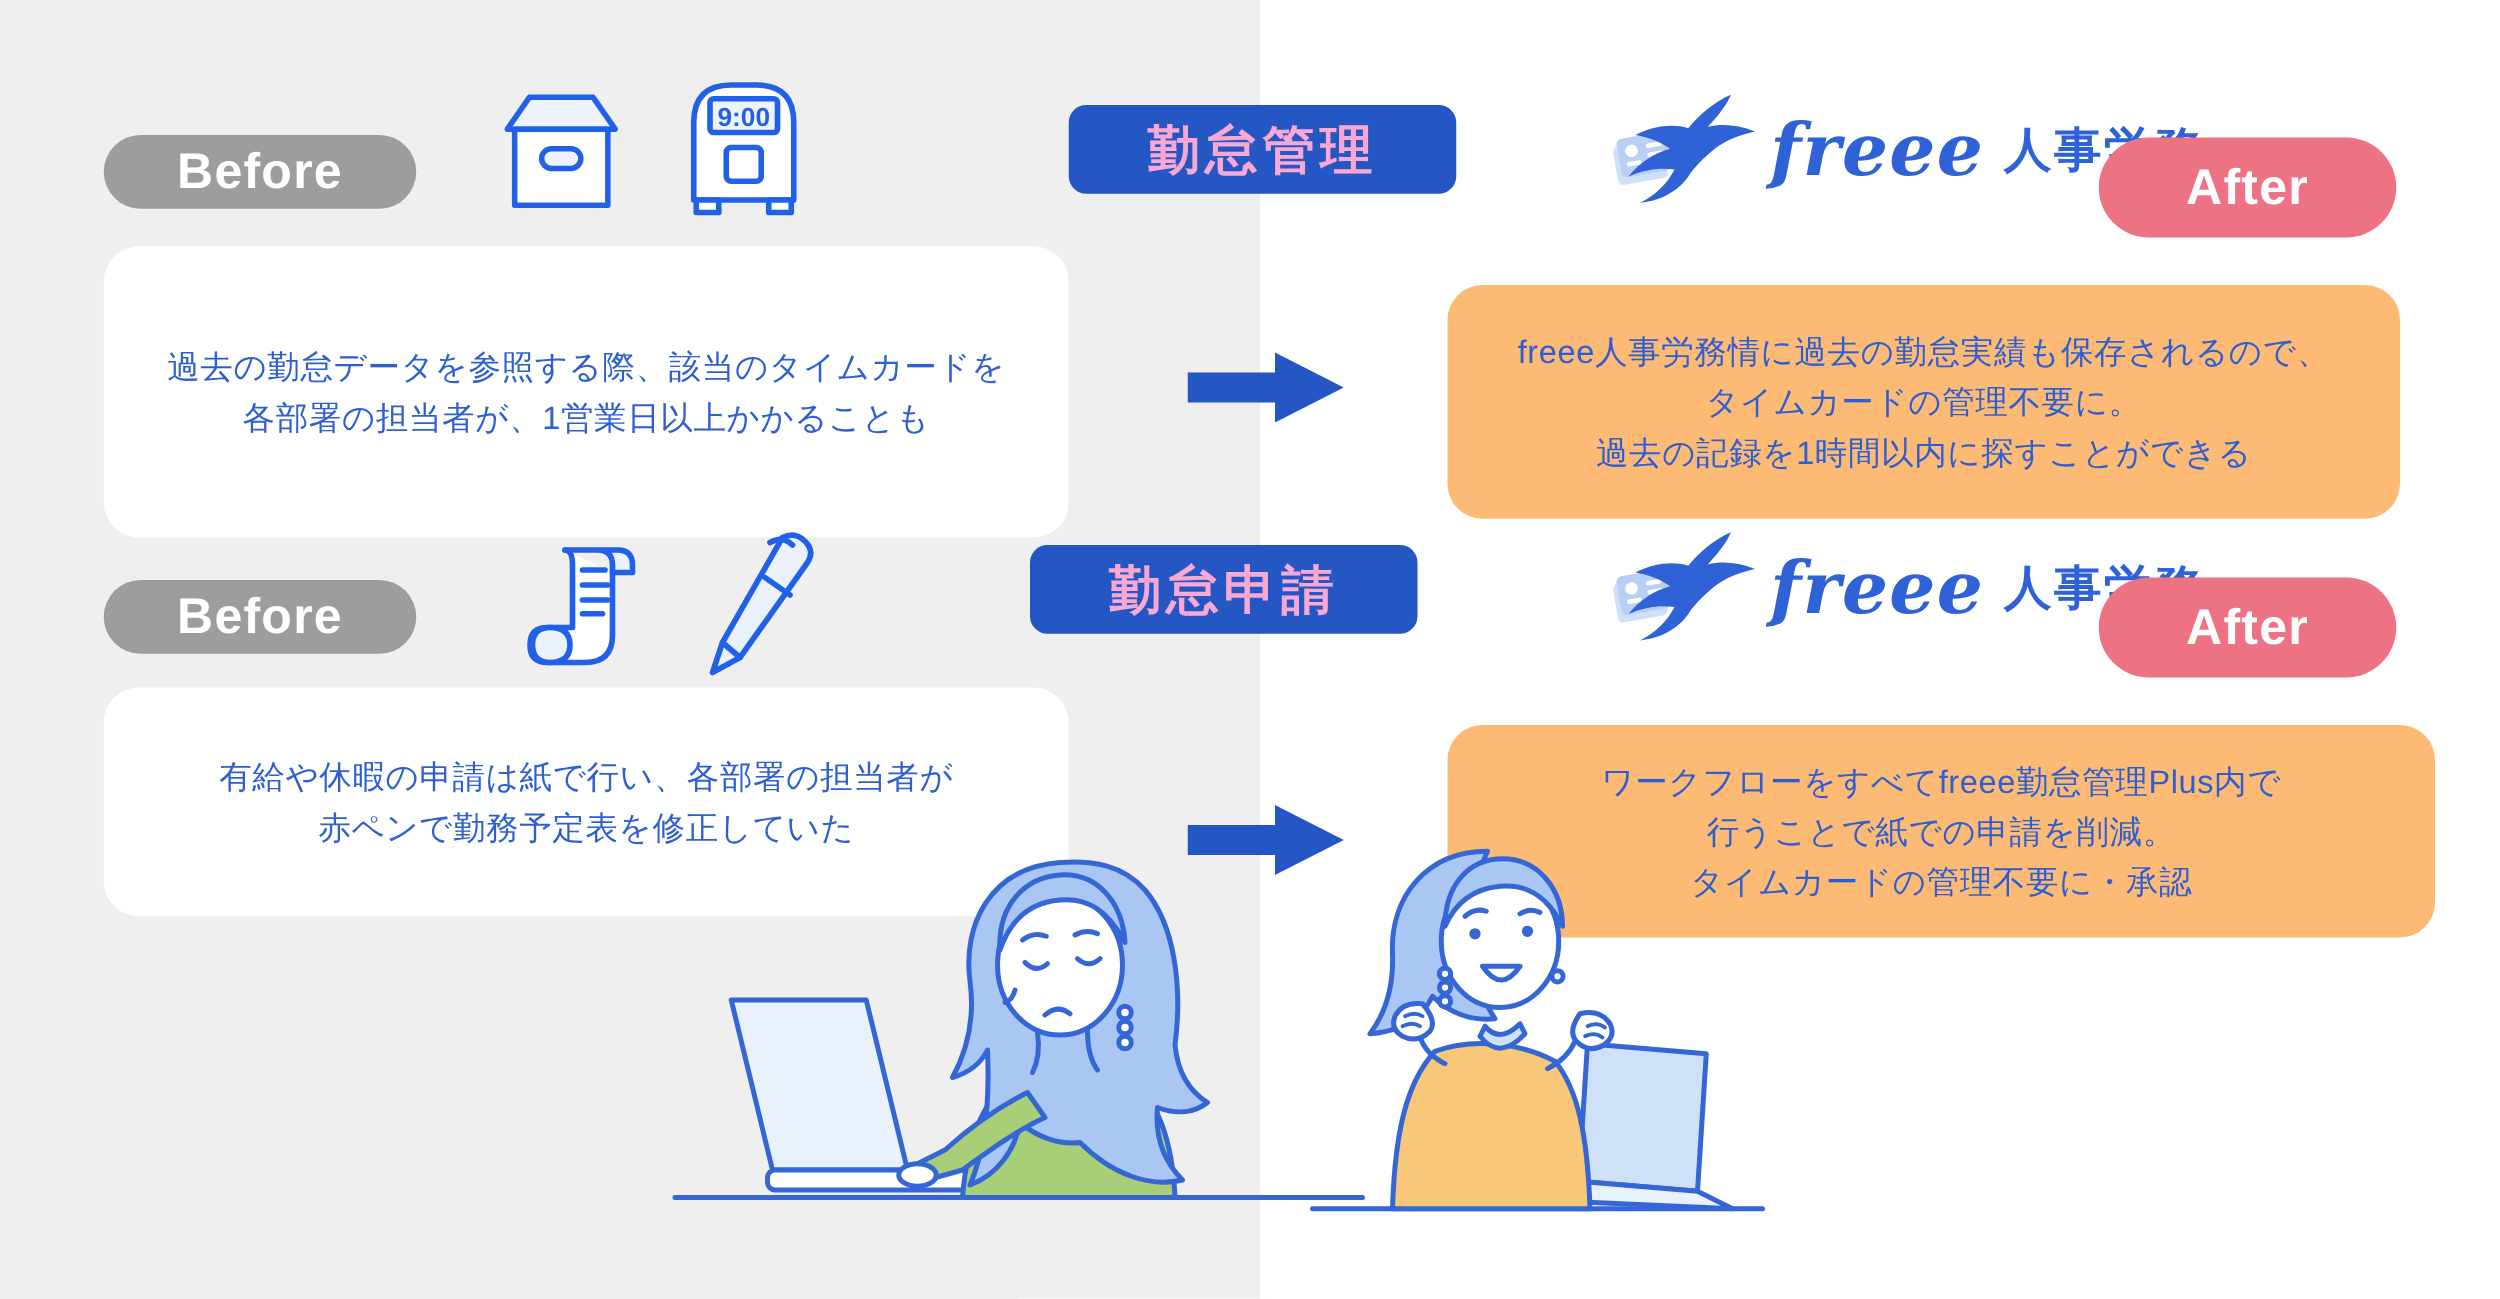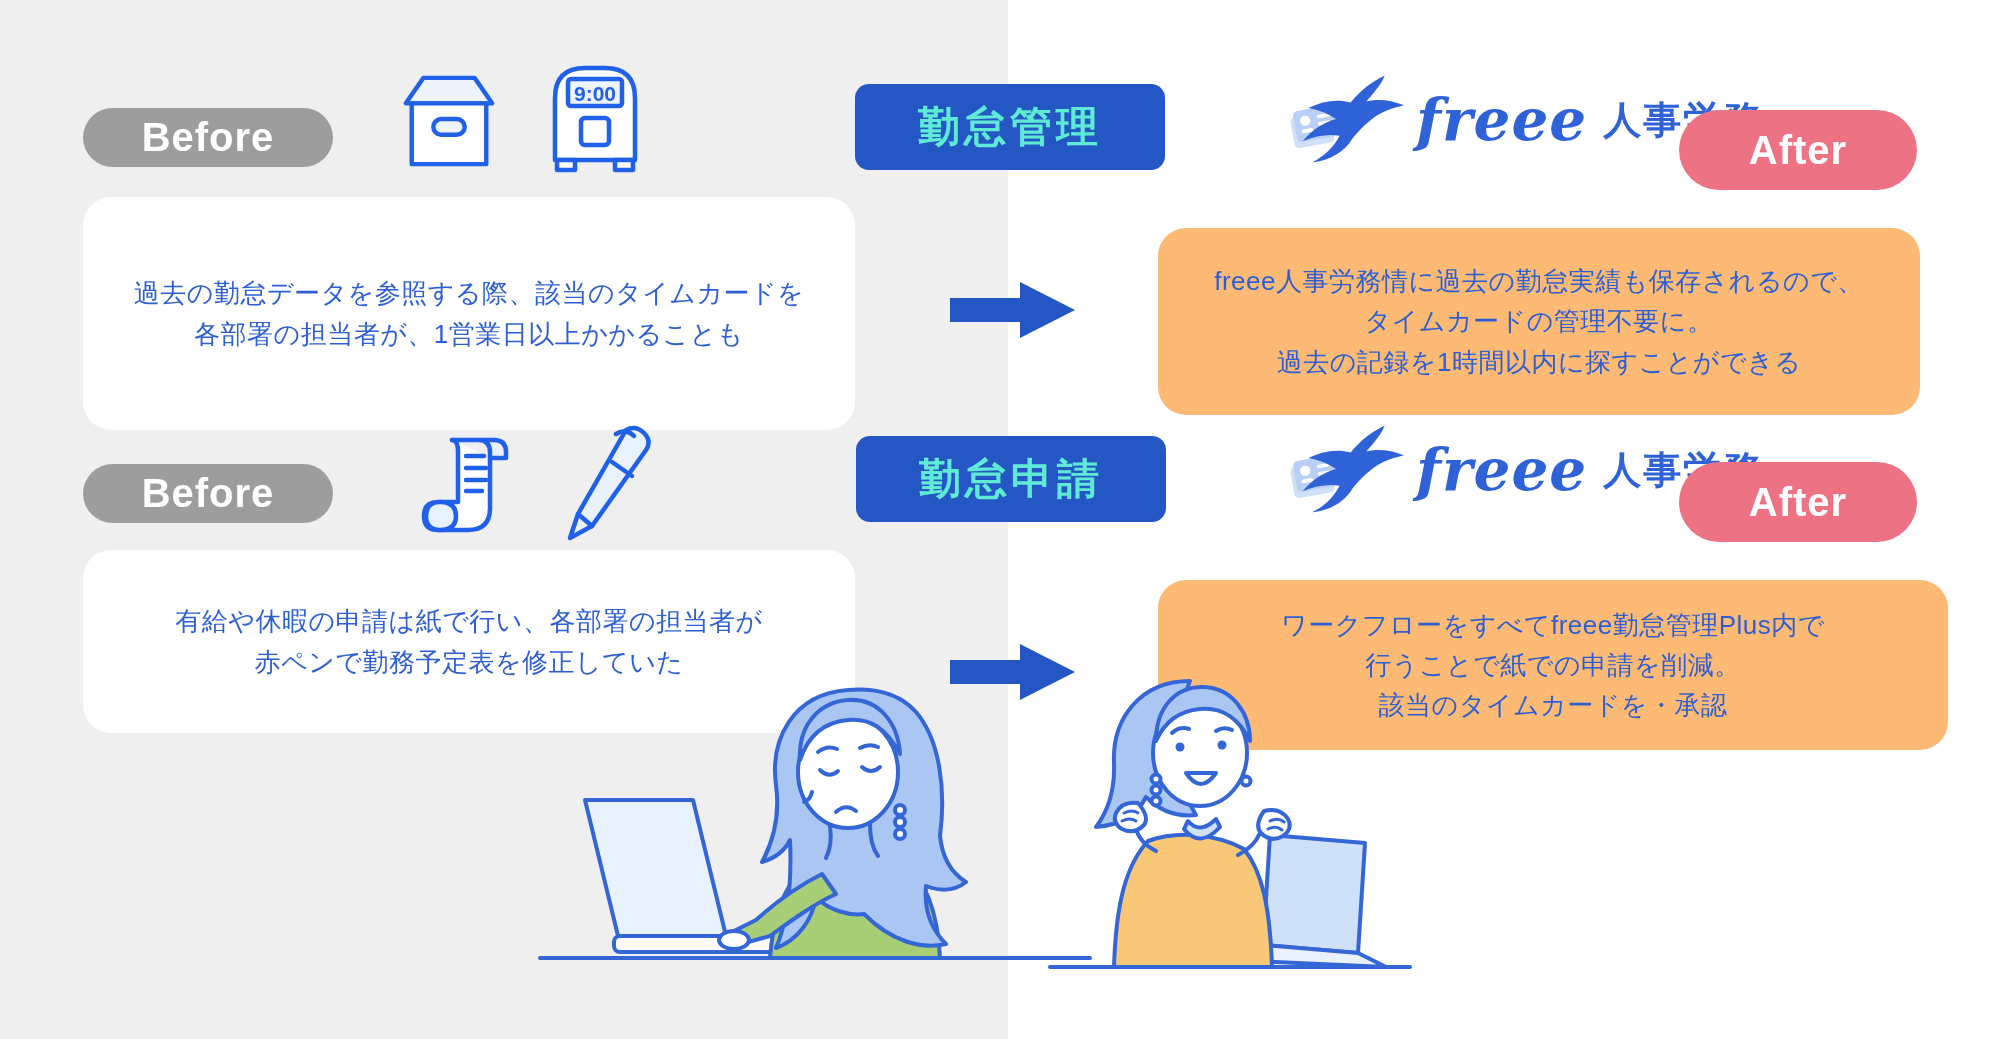--- a/index.html
+++ b/index.html
@@ -6,22 +6,22 @@
   html,body { width:2000px; height:1039px; }
   body { font-family:"Liberation Sans","DejaVu Sans",sans-serif; background:#ffffff; }
   .canvas { position:relative; width:2000px; height:1039px; background:#ffffff; overflow:hidden; }
   .left-panel { position:absolute; left:0; top:0; width:1008px; height:1039px; background:#efefef; }
 
   .pill { position:absolute; display:flex; align-items:center; justify-content:center;
           border-radius:44px; color:#fff; font-weight:bold; font-size:40px; letter-spacing:1px; }
   .pill.before { width:250px; height:59px; background:#9d9d9d; }
   .pill.after  { width:238px; height:80px; background:#ed7384; }
 
-  .cat-badge { position:absolute; width:310px; height:86px; background:#2456c4; border-radius:14px;
-               display:flex; align-items:center; justify-content:center; color:#5eead4;
+  .cat-badge { position:absolute; width:310px; height:71px; background:#2456c4; border-radius:14px;
+               display:flex; align-items:center; justify-content:center; color:#f9a8d4;
                font-weight:bold; font-size:42px; letter-spacing:4px; }
 
   .note-box { position:absolute; border-radius:28px; display:flex; flex-direction:column;
               align-items:center; justify-content:center; color:#2d5fd3; font-size:26px;
               line-height:1.55; text-align:center; letter-spacing:0.5px; }
   .note-box.white { background:#ffffff; }
   .note-box.blue  { background:#fdba74;margin-top:31px; }
 
   .freee-logo { position:absolute; display:flex; align-items:center; color:#2e62d6; }
   .freee-logo .brand { font-family:"DejaVu Serif","Liberation Serif",serif; font-style:italic;
@@ -39,21 +39,21 @@
   #logo1     { left:1282px; top:74px; }
   #after1    { left:1679px; top:110px; }
   #arrow1    { left:950px; top:282px; }
   #bluebox1  { left:1158px; top:197px; width:762px; height:187px; }
 
   
   #before2   { left:83px;  top:464px; }
   #scrollicon{ left:412px; top:428px; }
   #penicon   { left:556px; top:424px; }
   #whitebox2 { left:83px;  top:550px; width:772px; height:183px; }
-  #badge2    { left:856px; top:436px;align-items:center; }
+  #badge2    { left:824px; top:436px;align-items:center; }
   #logo2     { left:1282px; top:424px; }
   #after2    { left:1679px; top:462px; }
   #arrow2    { left:950px; top:644px; }
   #bluebox2  { left:1158px; top:549px; width:790px; height:170px; }
 
   #sadwoman   { left:530px;  top:640px; }
   #happywoman { left:1020px; top:645px; }
 </style>
 </head>
 <body>
@@ -174,21 +174,21 @@
     <span>After</span>
   </div>
 
   <svg id="arrow2" class="abs" width="125" height="56" viewBox="0 0 125 56">
     <path d="M0,16 H70 V0 L125,28 L70,56 V40 H0 Z" fill="#2456c4"></path>
   </svg>
 
   <div class="note-box blue" id="bluebox2">
     <span>ワークフローをすべてfreee勤怠管理Plus内で</span>
     <span>行うことで紙での申請を削減。</span>
-    <span>該当のタイムカードを・承認</span>
+    <span>タイムカードの管理不要に・承認</span>
   </div>
 
   <svg id="sadwoman" class="abs" width="570" height="350" viewBox="0 0 570 350">
     <g stroke="#3566d6" stroke-width="4" stroke-linecap="round" stroke-linejoin="round">
       <line x1="10" y1="318" x2="560" y2="318" fill="none"></line>
       <polygon points="55,160 163,160 196,296 88,296" fill="#e9f1fc"></polygon>
       <rect x="84" y="296" width="178" height="16" rx="6" fill="#ffffff"></rect>
       <path d="M288,214 C258,236 244,268 240,318 L410,318 C408,272 396,240 372,218 C348,200 314,198 288,214 Z" fill="#a8ce77"></path>
       <path d="M318,50 C262,54 240,100 246,145 C250,175 244,200 232,222 C246,218 255,210 260,200 C262,245 258,280 246,308 C268,300 282,280 286,258 C300,270 318,276 334,274 C360,300 390,310 416,304 C400,288 394,268 396,246 C412,252 426,250 436,242 C420,232 412,216 410,196 C416,150 410,100 386,72 C368,52 344,48 318,50 Z" fill="#aac6f2"></path>
       <ellipse cx="318" cy="132" rx="50" ry="56" fill="#ffffff"></ellipse>

